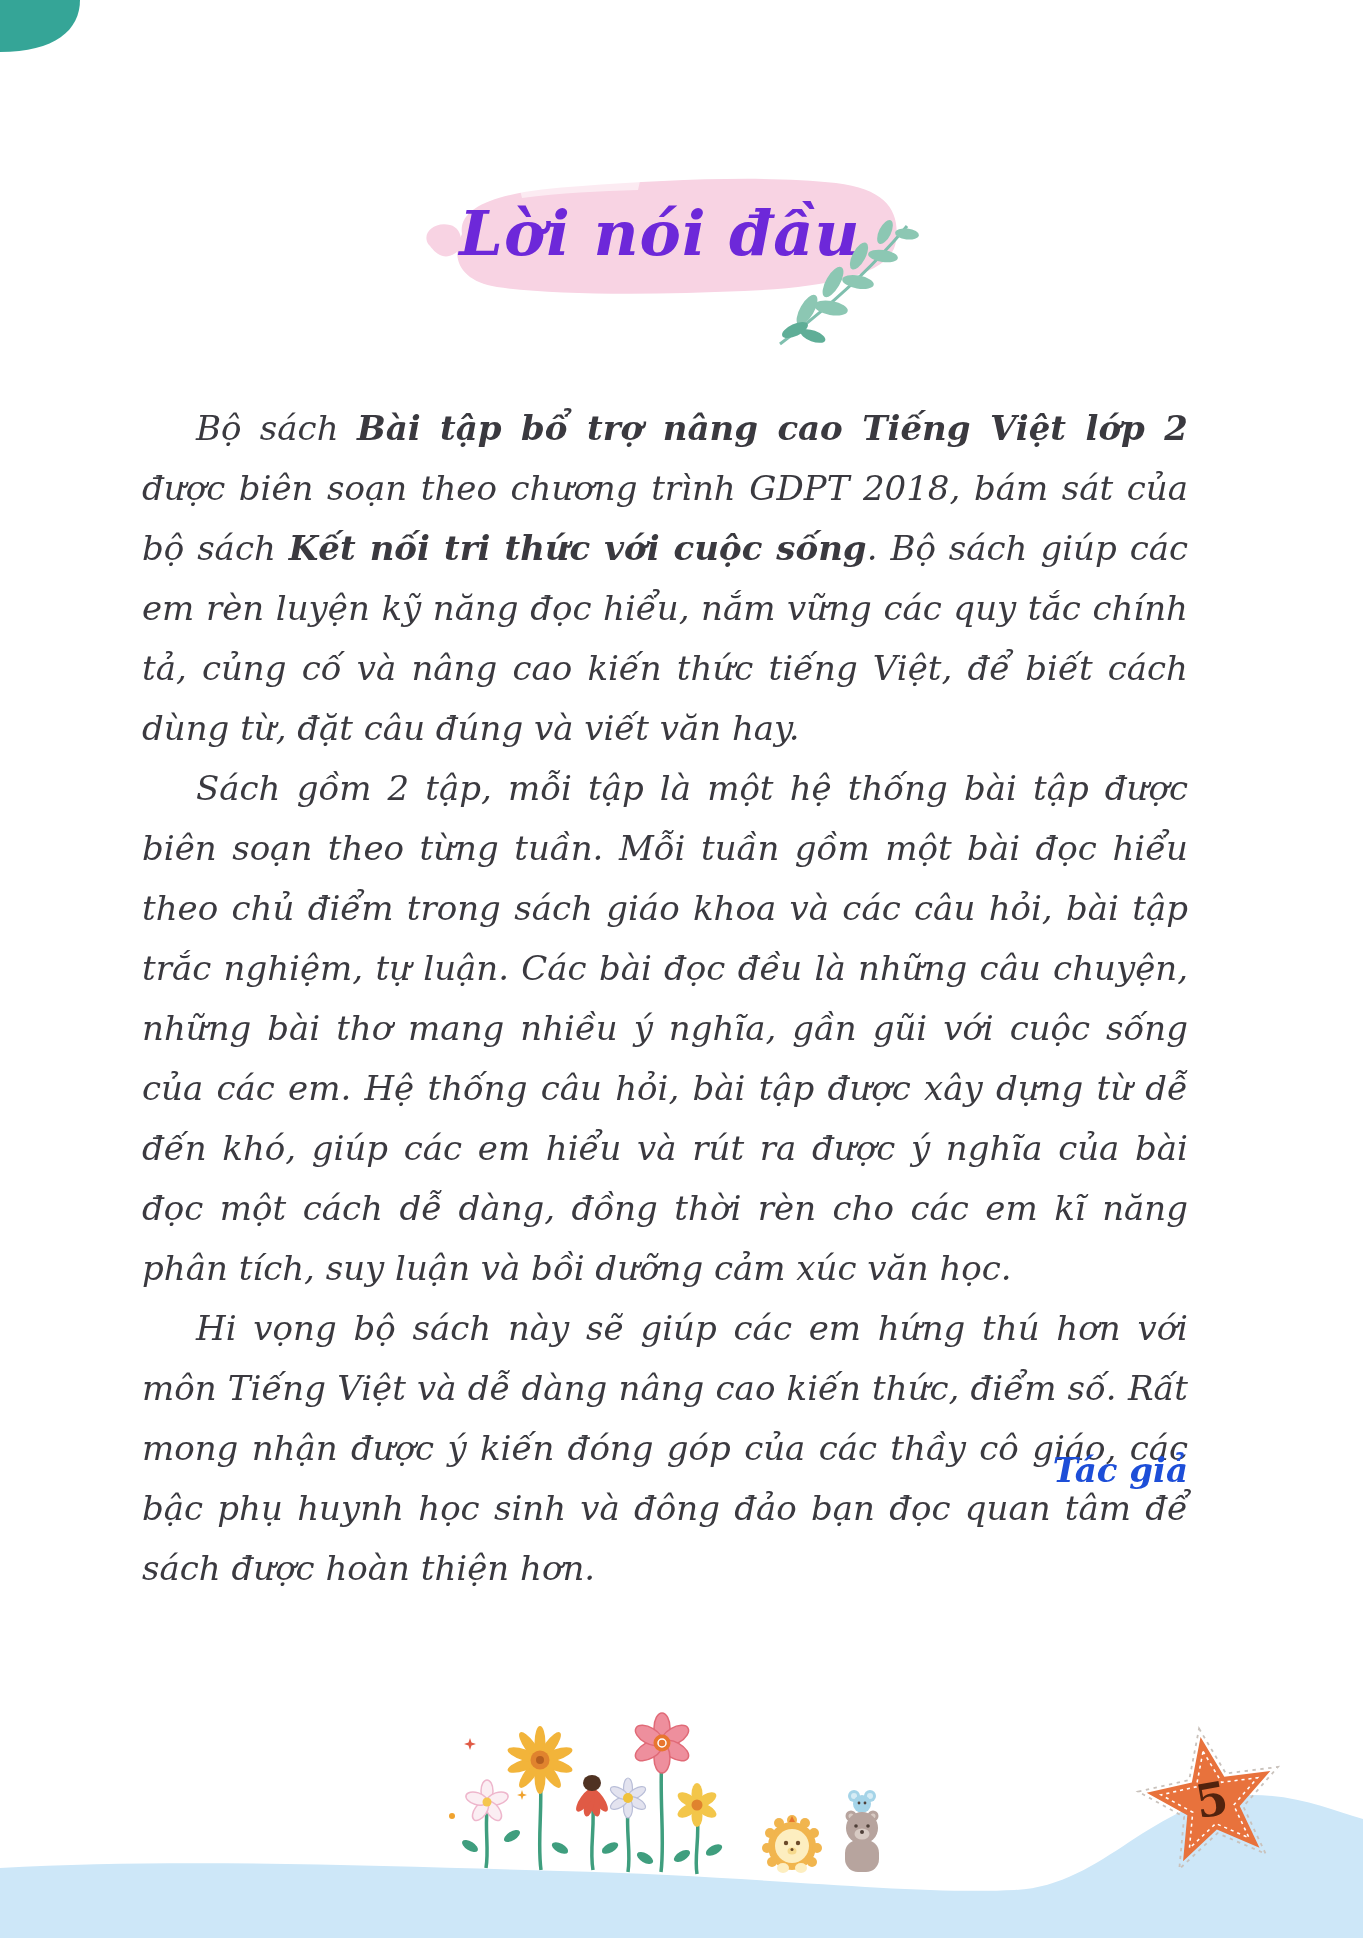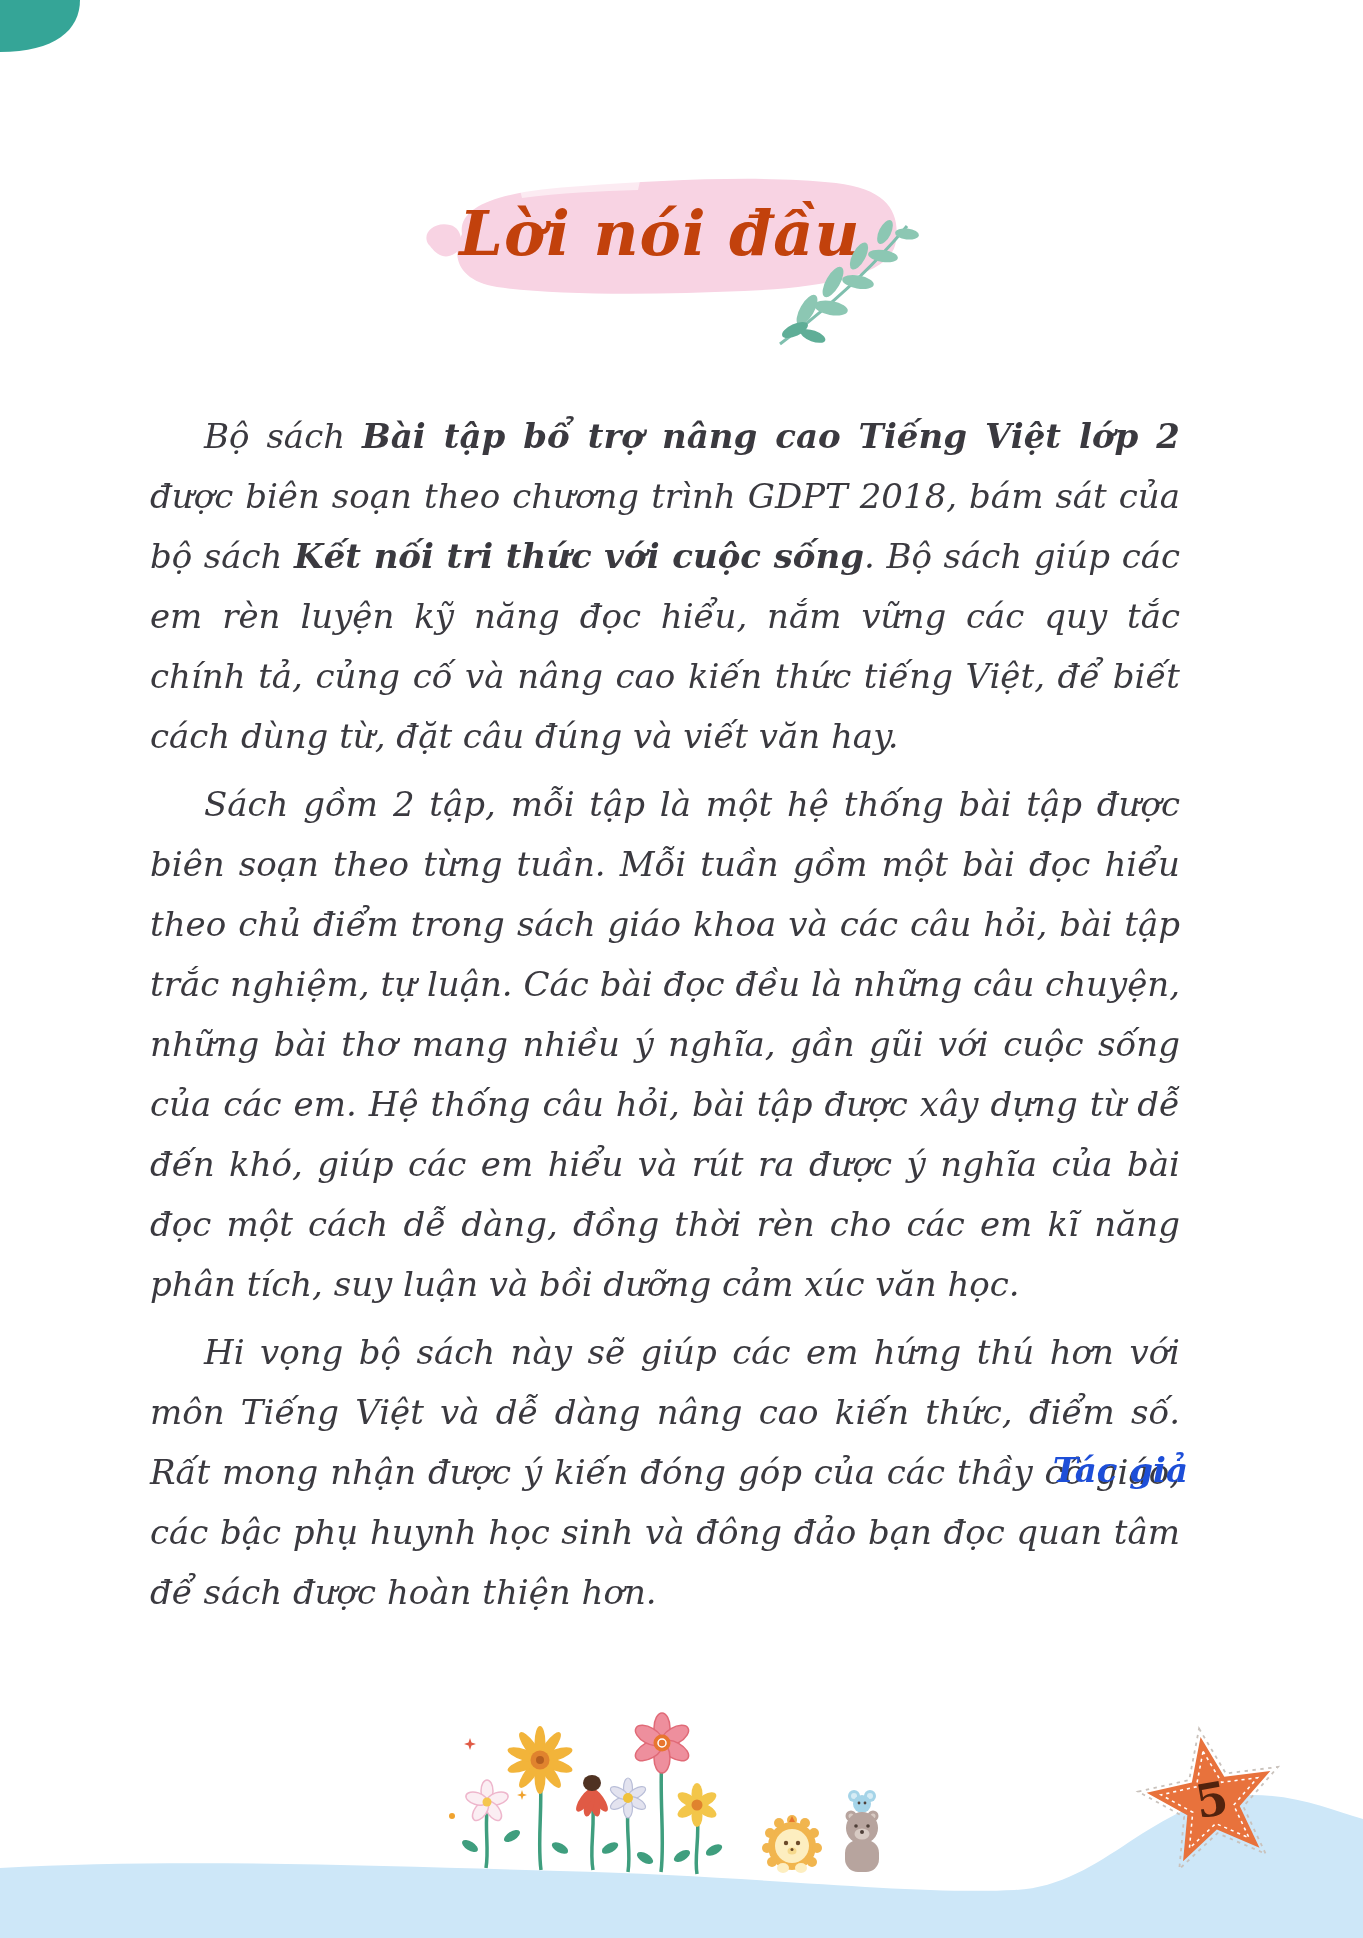--- a/index.html
+++ b/index.html
@@ -14,34 +14,34 @@
   
   .corner-teal{position:absolute;left:0;top:0;}
 
   
   .banner{position:absolute;left:400px;top:160px;width:510px;height:150px;}
   .banner svg{position:absolute;left:0;top:0;}
   .banner-title{
     position:absolute;left:30px;top:0;width:460px;height:146px;
     display:flex;align-items:center;justify-content:center;
     font-style:italic;font-weight:700;
-    font-size:62px;letter-spacing:1px;color:#c2410c;
+    font-size:62px;letter-spacing:1px;color:#6d28d9;
   }
 
   .leaf-sprig{position:absolute;left:755px;top:212px;}
 
   
   .content{
     position:absolute;left:142px;top:398px;width:1046px;
     color:#3a393f;
     font-size:34px;line-height:60px;
     font-style:italic;
     text-align:justify;
   }
-  .content p{margin:8px;text-indent:54px;}
+  .content p{margin:0;text-indent:54px;}
   .content b{font-weight:700;}
   .signature{
     margin-top:8px;
     text-align:right;
     font-weight:700;
     font-style:italic;
     font-size:34px;line-height:60px;
     color:#1d4ed8;
   }
 

